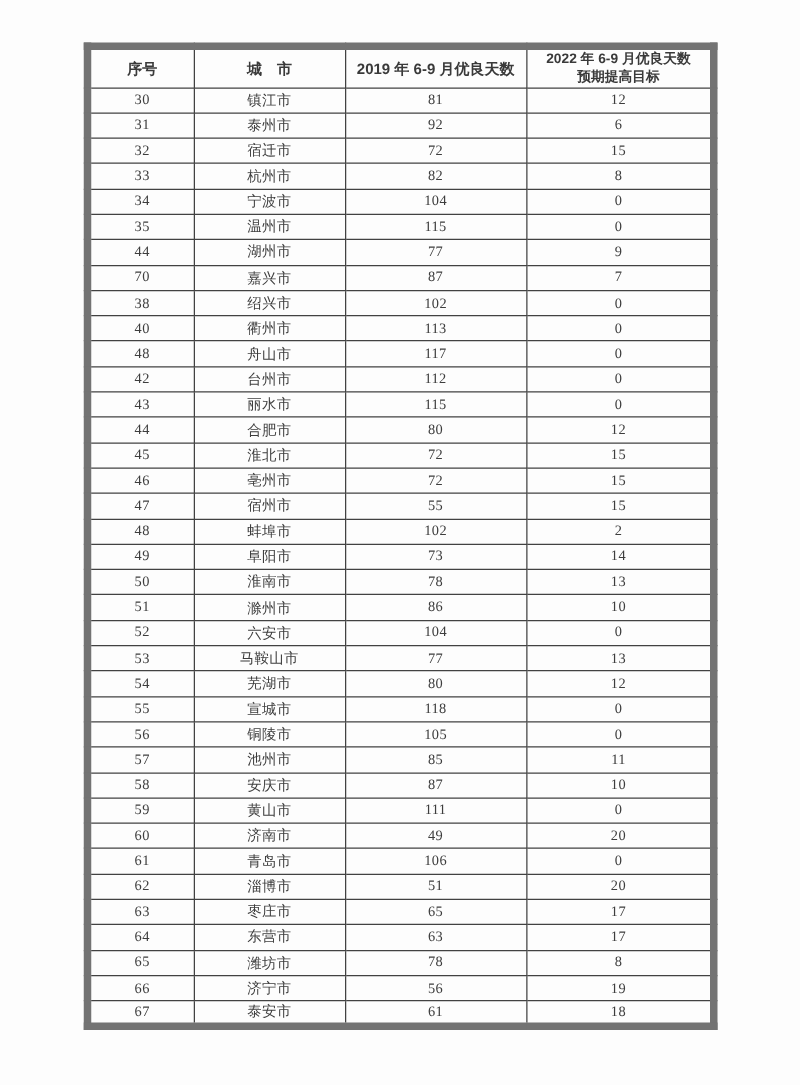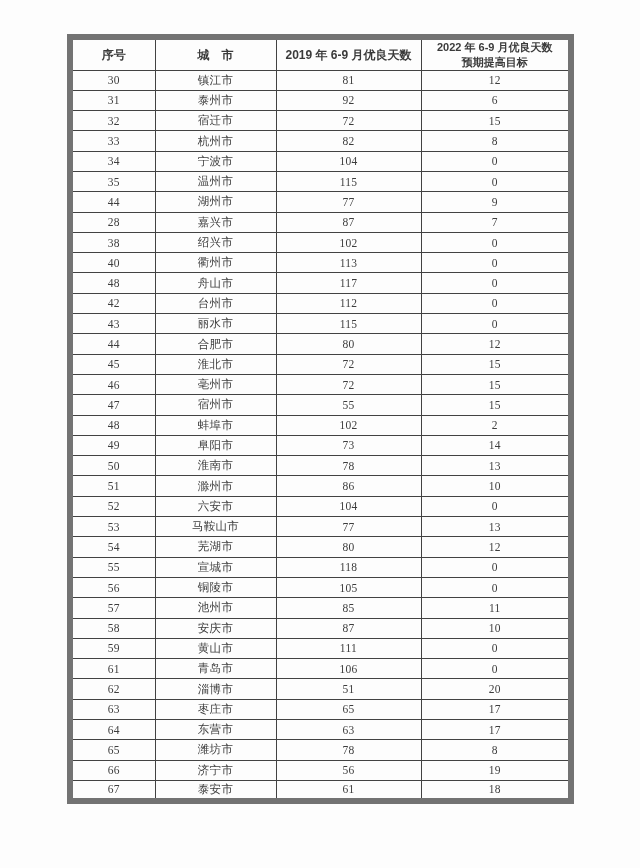--- a/index.html
+++ b/index.html
@@ -120,21 +120,21 @@
           <td>115</td>
           <td>0</td>
         </tr>
         <tr>
           <td>44</td>
           <td>湖州市</td>
           <td>77</td>
           <td>9</td>
         </tr>
         <tr>
-          <td>28</td>
+          <td>70</td>
           <td>嘉兴市</td>
           <td>87</td>
           <td>7</td>
         </tr>
         <tr>
           <td>38</td>
           <td>绍兴市</td>
           <td>102</td>
           <td>0</td>
         </tr>
@@ -250,20 +250,26 @@
           <td>58</td>
           <td>安庆市</td>
           <td>87</td>
           <td>10</td>
         </tr>
         <tr>
           <td>59</td>
           <td>黄山市</td>
           <td>111</td>
           <td>0</td>
+        </tr>
+        <tr>
+          <td>60</td>
+          <td>济南市</td>
+          <td>49</td>
+          <td>20</td>
         </tr>
         <tr>
           <td>61</td>
           <td>青岛市</td>
           <td>106</td>
           <td>0</td>
         </tr>
         <tr>
           <td>62</td>
           <td>淄博市</td>

